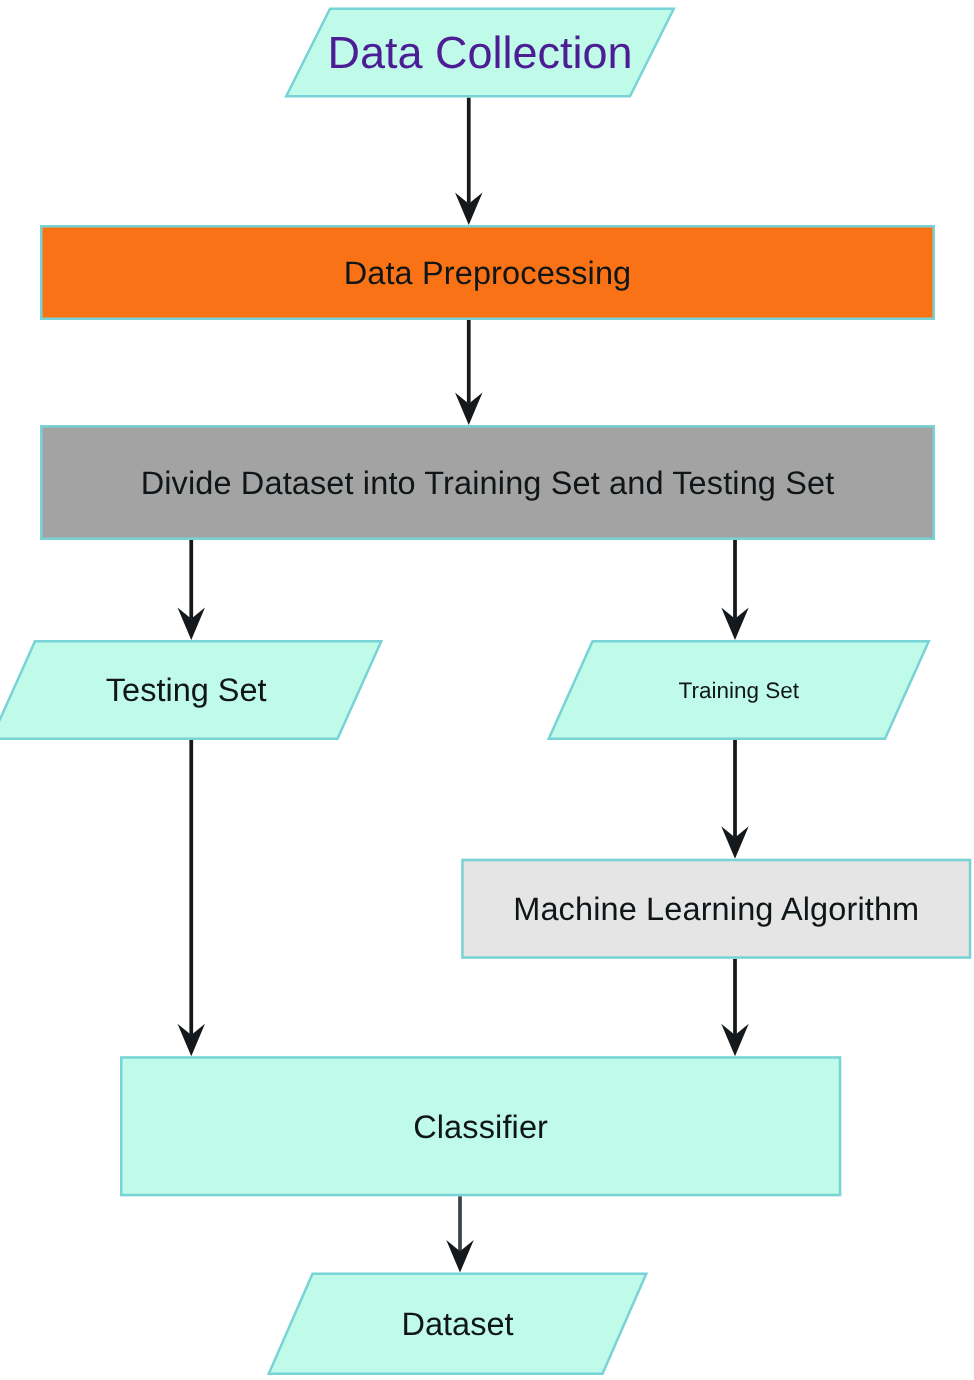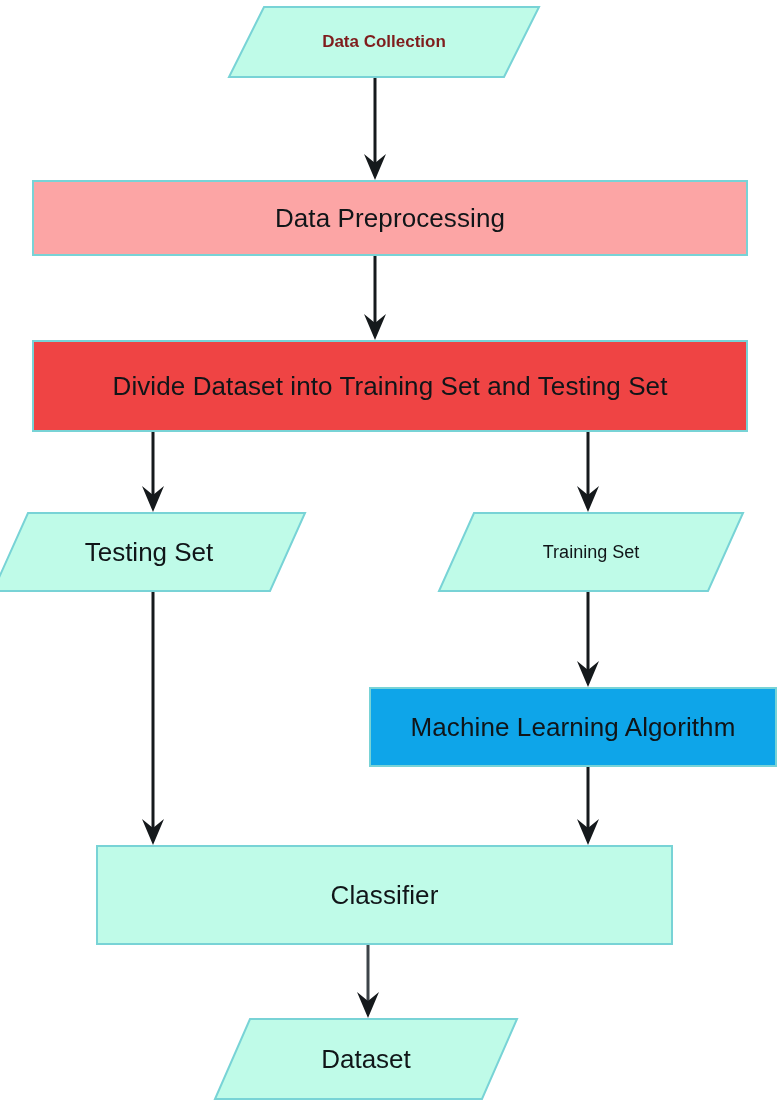--- a/index.html
+++ b/index.html
@@ -128,50 +128,50 @@
         </svg>
       </div>
     </div>
     <div class="para-wrap" style="left: 228px; top: 6px; width: 312px; height: 72px;">
       <div class="para-fill" style="--sk: 36px; background: rgb(191, 251, 232);"></div>
       <div class="para-stroke">
         <svg viewBox="0 0 312 72" preserveAspectRatio="none">
           <path d="M 36 1 L 311 1 L 276 71 L 1 71 Z" fill="none" stroke="#78d3d6" stroke-width="2"></path>
         </svg>
       </div>
-      <div class="para-label" style="font-size: 17px; color: #7f1d1d; font-weight: bold;">Data Collection</div>
+      <div class="para-label" style="font-size: 36px; color: #4c1d95;">Data Collection</div>
     </div>
-    <div class="node rect" style="left: 32px; top: 180px; width: 716px; height: 76px; background: #fca5a5; border-color: rgb(120, 211, 214);">
+    <div class="node rect" style="left: 32px; top: 180px; width: 716px; height: 76px; background: #f97316; border-color: rgb(120, 211, 214);">
       <span style="font-size: 26px; color: rgb(16, 21, 24);">Data Preprocessing</span>
     </div>
-    <div class="node rect" style="left: 32px; top: 340px; width: 716px; height: 92px; background: #ef4444; border-color: rgb(120, 211, 214);">
+    <div class="node rect" style="left: 32px; top: 340px; width: 716px; height: 92px; background: #a3a3a3; border-color: rgb(120, 211, 214);">
       <span style="font-size: 26px; color: rgb(16, 21, 24);">Divide Dataset into Training Set and Testing Set</span>
     </div>
     <div class="para-wrap" style="left: -8px; top: 512px; width: 314px; height: 80px;">
       <div class="para-fill" style="--sk: 36px; background: rgb(191, 251, 232);"></div>
       <div class="para-stroke">
         <svg viewBox="0 0 314 80" preserveAspectRatio="none">
           <path d="M 36 1 L 313 1 L 278 79 L 1 79 Z" fill="none" stroke="#78d3d6" stroke-width="2"></path>
         </svg>
       </div>
       <div class="para-label" style="font-size: 26px; color: rgb(16, 21, 24);">Testing Set</div>
     </div>
     <div class="para-wrap" style="left: 438px; top: 512px; width: 306px; height: 80px;">
       <div class="para-fill" style="--sk: 36px; background: rgb(191, 251, 232);"></div>
       <div class="para-stroke">
         <svg viewBox="0 0 306 80" preserveAspectRatio="none">
           <path d="M 36 1 L 305 1 L 270 79 L 1 79 Z" fill="none" stroke="#78d3d6" stroke-width="2"></path>
         </svg>
       </div>
       <div class="para-label" style="font-size: 18px; color: rgb(16, 21, 24);">Training Set</div>
     </div>
-    <div class="node rect" style="left: 369px; top: 687px; width: 408px; height: 80px; background: #0ea5e9; border-color: rgb(120, 211, 214);">
+    <div class="node rect" style="left: 369px; top: 687px; width: 408px; height: 80px; background: #e5e5e5; border-color: rgb(120, 211, 214);">
       <span style="font-size: 26px; color: rgb(16, 21, 24);">Machine Learning Algorithm</span>
     </div>
-    <div class="node rect" style="left: 96px; top: 845px; width: 577px; height: 100px; background: rgb(191, 251, 232); border-color: rgb(120, 211, 214);">
+    <div class="node rect" style="left: 96px; top: 845px; width: 577px; height: 112px; background: rgb(191, 251, 232); border-color: rgb(120, 211, 214);">
       <span style="font-size: 26px; color: rgb(16, 21, 24);">Classifier</span>
     </div>
     <div class="para-wrap" style="left: 214px; top: 1018px; width: 304px; height: 82px;">
       <div class="para-fill" style="--sk: 36px; background: rgb(191, 251, 232);"></div>
       <div class="para-stroke">
         <svg viewBox="0 0 304 82" preserveAspectRatio="none">
           <path d="M 36 1 L 303 1 L 268 81 L 1 81 Z" fill="none" stroke="#78d3d6" stroke-width="2"></path>
         </svg>
       </div>
       <div class="para-label" style="font-size: 26px; color: rgb(16, 21, 24);">Dataset</div>

